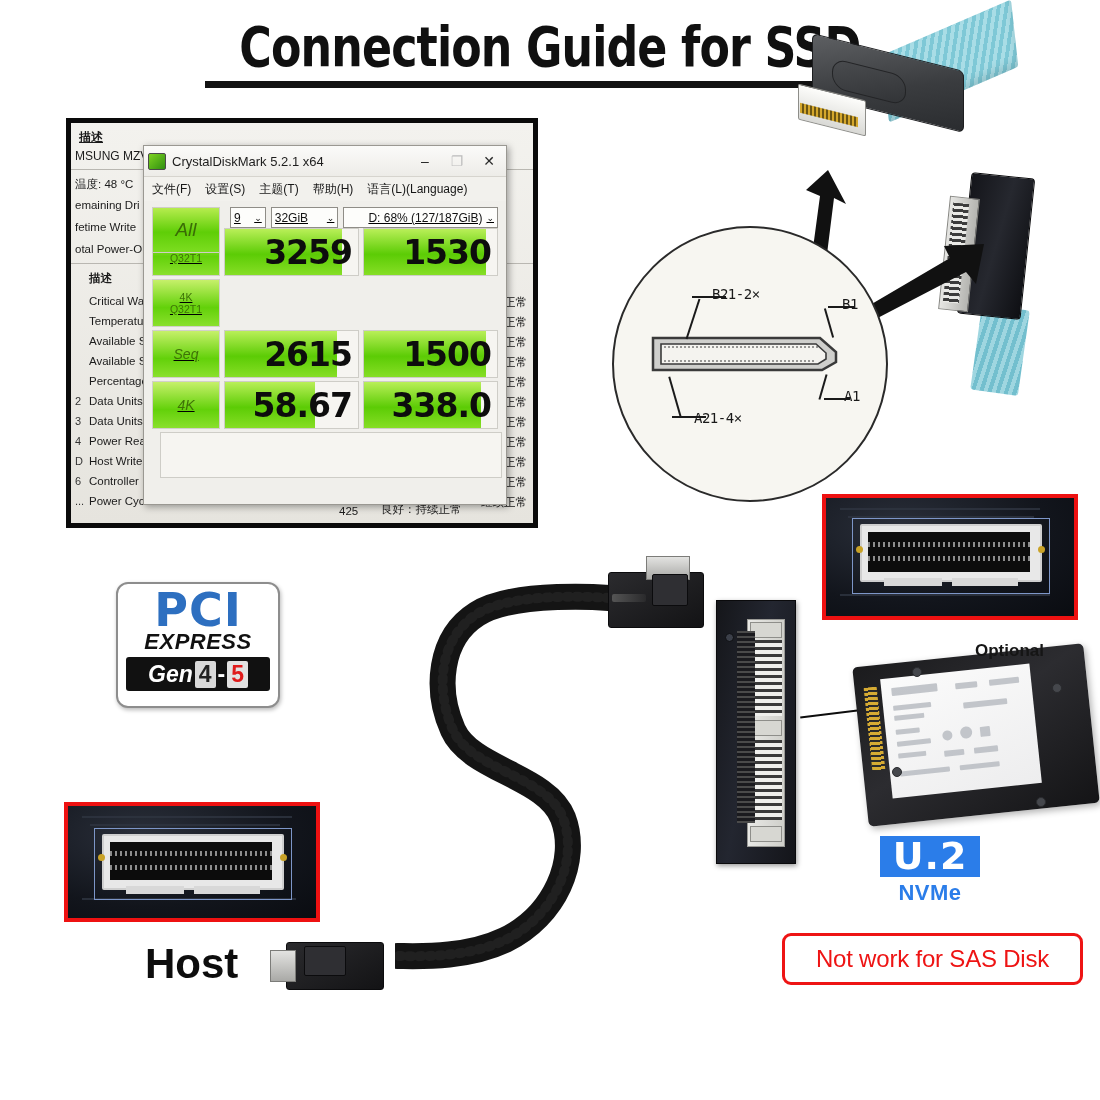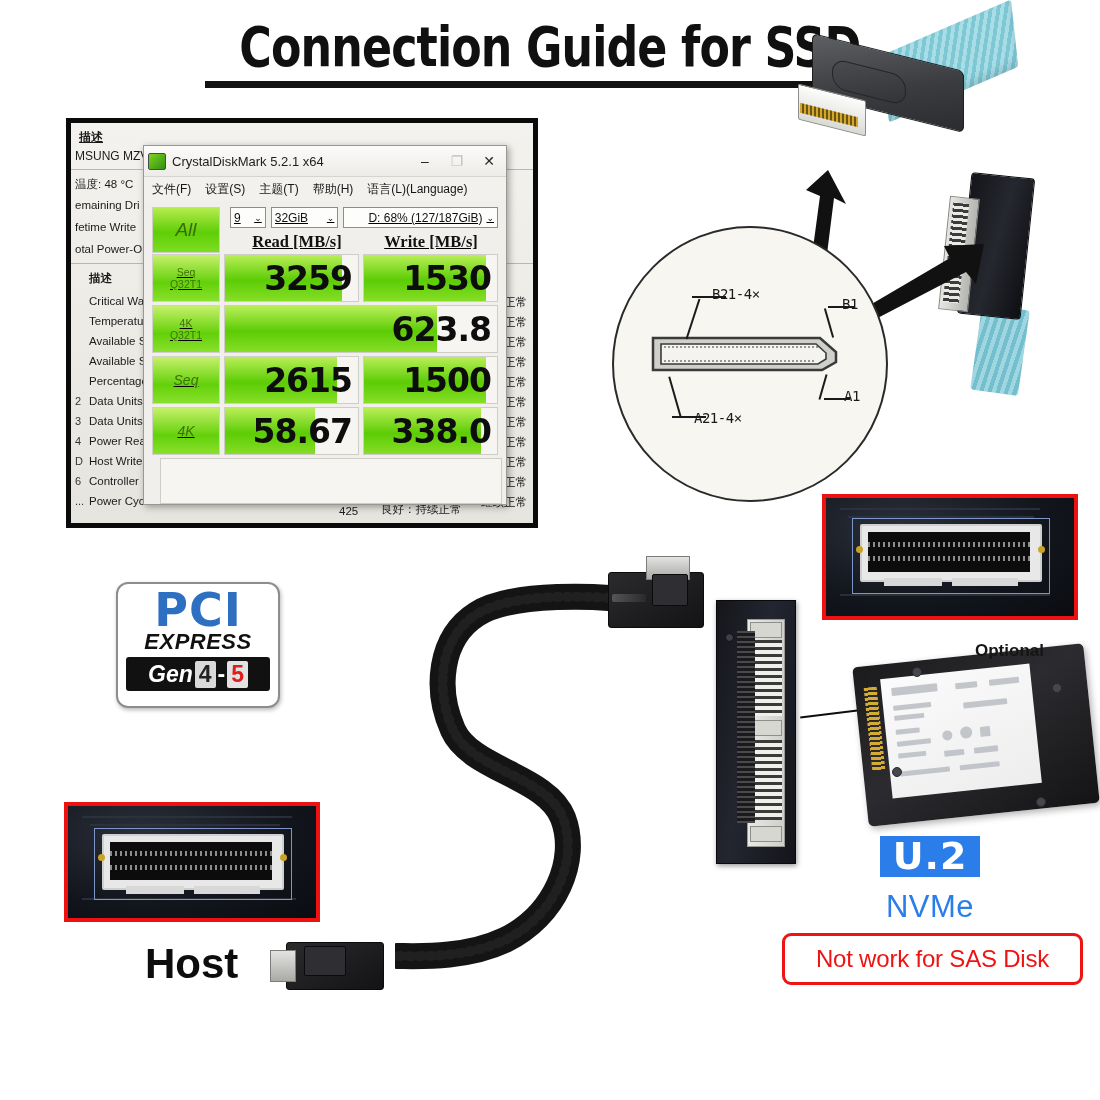--- a/index.html
+++ b/index.html
@@ -182,21 +182,21 @@
 
   
   #host-label{position:absolute;left:145px;top:940px;font-size:42px;font-weight:bold;color:#0d0d0d;}
   #optional-label{position:absolute;left:975px;top:641px;font-size:17px;font-weight:bold;color:#151515;}
 
   
   #u2-logo{position:absolute;left:880px;top:836px;width:100px;text-align:center;}
   #u2-badge{background:#2b7de9;color:#fff;font-size:38px;font-weight:bold;
        line-height:1.08;letter-spacing:1px;padding:0 6px;
        font-family:"DejaVu Sans","Liberation Sans",sans-serif;}
-  #u2-nvme{color:#2b7de9;font-size:31px;font-weight:normal;margin-top:12px;letter-spacing:.5px;}
+  #u2-nvme{color:#2b7de9;font-size:22px;font-weight:bold;margin-top:3px;letter-spacing:.5px;}
 
   
   #sas-warn{position:absolute;left:782px;top:933px;width:295px;height:46px;
        border:3px solid #ee1414;border-radius:9px;background:#fff;
        display:flex;align-items:center;justify-content:center;}
   #sas-warn span{color:#ee1414;font-size:24px;letter-spacing:-.2px;}
 
   .lead-line{position:absolute;background:#0d0d0d;height:2px;}
 </style>
 </head>
@@ -298,48 +298,40 @@
         <div class="cdm-sel" id="sel-size">
           <span class="cv">32GiB</span>
           <span class="ca">⌄</span>
         </div>
         <div class="cdm-sel" id="sel-drive">
           <span class="cv">D: 68% (127/187GiB)</span>
           <span class="ca">⌄</span>
         </div>
       </div>
 
-      <div id="cdm-colhdr">
-        <div class="cdm-col">Read [MB/s]</div>
-        <div class="cdm-col">Write [MB/s]</div>
-      </div>
 
       <div class="cdm-row">
         <div class="cdm-lbl">
           <span>Seq</span>
           <span>Q32T1</span>
         </div>
         <div class="cdm-val">
           <div class="cdm-bar" style="width:88%"></div>
           <div class="cdm-num">3259</div>
         </div>
         <div class="cdm-val">
           <div class="cdm-bar" style="width:92%"></div>
           <div class="cdm-num">1530</div>
         </div>
       </div>
 
       <div class="cdm-row">
         <div class="cdm-lbl">
           <span>4K</span>
           <span>Q32T1</span>
-        </div>
-        <div class="cdm-val">
-          <div class="cdm-bar" style="width:78%"></div>
-          <div class="cdm-num">623.8</div>
         </div>
       </div>
 
       <div class="cdm-row">
         <div class="cdm-lbl">
           <span style="font-size:14px;font-style:italic">Seq</span>
         </div>
         <div class="cdm-val">
           <div class="cdm-bar" style="width:84%"></div>
           <div class="cdm-num">2615</div>
@@ -404,21 +396,21 @@
 
   <div class="lead" style="left:78px;top:70px;width:2px;height:42px;transform:rotate(18deg)"></div>
   <div class="lead" style="left:78px;top:68px;width:34px;height:2px"></div>
   <div class="lead" style="left:60px;top:148px;width:2px;height:42px;transform:rotate(-16deg)"></div>
   <div class="lead" style="left:58px;top:188px;width:34px;height:2px"></div>
   <div class="lead" style="left:214px;top:80px;width:2px;height:30px;transform:rotate(-16deg)"></div>
   <div class="lead" style="left:214px;top:78px;width:26px;height:2px"></div>
   <div class="lead" style="left:208px;top:146px;width:2px;height:26px;transform:rotate(16deg)"></div>
   <div class="lead" style="left:210px;top:170px;width:26px;height:2px"></div>
 
-  <div class="pin-lbl" style="left:98px;top:58px">B21-4×</div>
+  <div class="pin-lbl" style="left:98px;top:58px">B21-2×</div>
   <div class="pin-lbl" style="left:228px;top:68px">B1</div>
   <div class="pin-lbl" style="left:80px;top:182px">A21-4×</div>
   <div class="pin-lbl" style="left:230px;top:160px">A1</div>
 </div>
 
 <div class="port-photo" style="left:822px;top:494px;width:248px;height:118px">
   <div class="pcb"></div>
   <div class="pcb-trace" style="left:14px;top:10px;width:200px;height:2px"></div>
   <div class="pcb-trace" style="left:22px;top:18px;width:186px;height:2px"></div>
   <div class="pcb-trace" style="left:14px;top:96px;width:210px;height:2px"></div>

